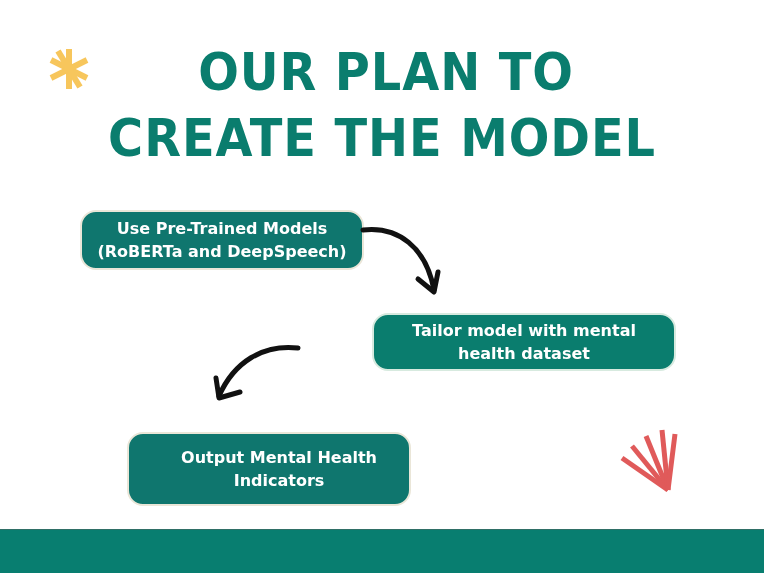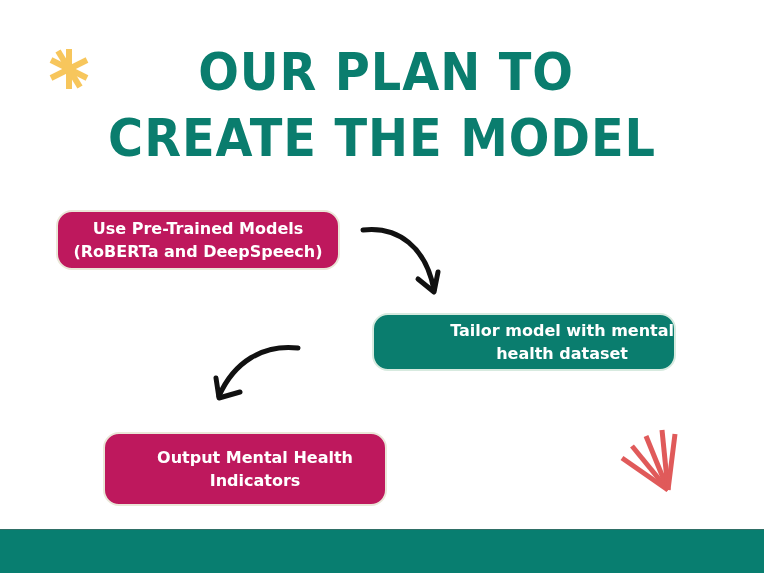--- a/index.html
+++ b/index.html
@@ -16,21 +16,21 @@
     }
     .title.l1 { top: 46px; left: 8px; }
     .title.l2 { top: 112px; }
     .box {
       position: absolute; border-radius: 16px;
       display: flex; align-items: center; justify-content: center; text-align: center;
       color: #fff; font-family: "DejaVu Sans", sans-serif; font-weight: bold;
       font-size: 16px; line-height: 23px; box-sizing: border-box;
       border: 2px solid #eae6d8;
     }
-    .box.light { background: #be185d; }
+    .box.light { background: #0f766e; margin-left: 24px; }
     .box.dark { background: #0a7d6e; border-color: #d7eadf; }
     .box span { white-space: pre-line; }
     .deco { position: absolute; }
     .footer {
       position: absolute; left: 0; right: 0; bottom: 0; height: 43px;
       background: #087e70; border-top: 1px solid #2f6f66;
     }
   </style>
 </head>
 <body>
@@ -50,21 +50,21 @@
 <div class="box light" style="left:56px;top:210px;width:284px;height:60px;">
   <span>Use Pre-Trained Models
 (RoBERTa and DeepSpeech)</span>
 </div>
 
 <svg class="deco" style="left:358px;top:222px;" width="90" height="80" viewBox="0 0 90 80">
   <path d="M5 8 C 40 4, 68 25, 76 68" fill="none" stroke="#111" stroke-width="5" stroke-linecap="round"></path>
   <path d="M60 57 L 76 70 L 80 50" fill="none" stroke="#111" stroke-width="5" stroke-linecap="round" stroke-linejoin="round"></path>
 </svg>
 
-<div class="box dark" style="left:372px;top:313px;width:304px;height:58px;justify-content:flex-end;">
+<div class="box dark" style="left:372px;top:313px;width:304px;height:58px;">
   <span>Tailor model with mental
 health dataset</span>
 </div>
 
 <svg class="deco" style="left:208px;top:340px;" width="96" height="66" viewBox="0 0 96 66">
   <path d="M90 8 C 55 4, 26 22, 11 56" fill="none" stroke="#111" stroke-width="5" stroke-linecap="round"></path>
   <path d="M8 38 L 11 58 L 32 52" fill="none" stroke="#111" stroke-width="5" stroke-linecap="round" stroke-linejoin="round"></path>
 </svg>
 
 <div class="box light" style="left:103px;top:432px;width:284px;height:74px;">

